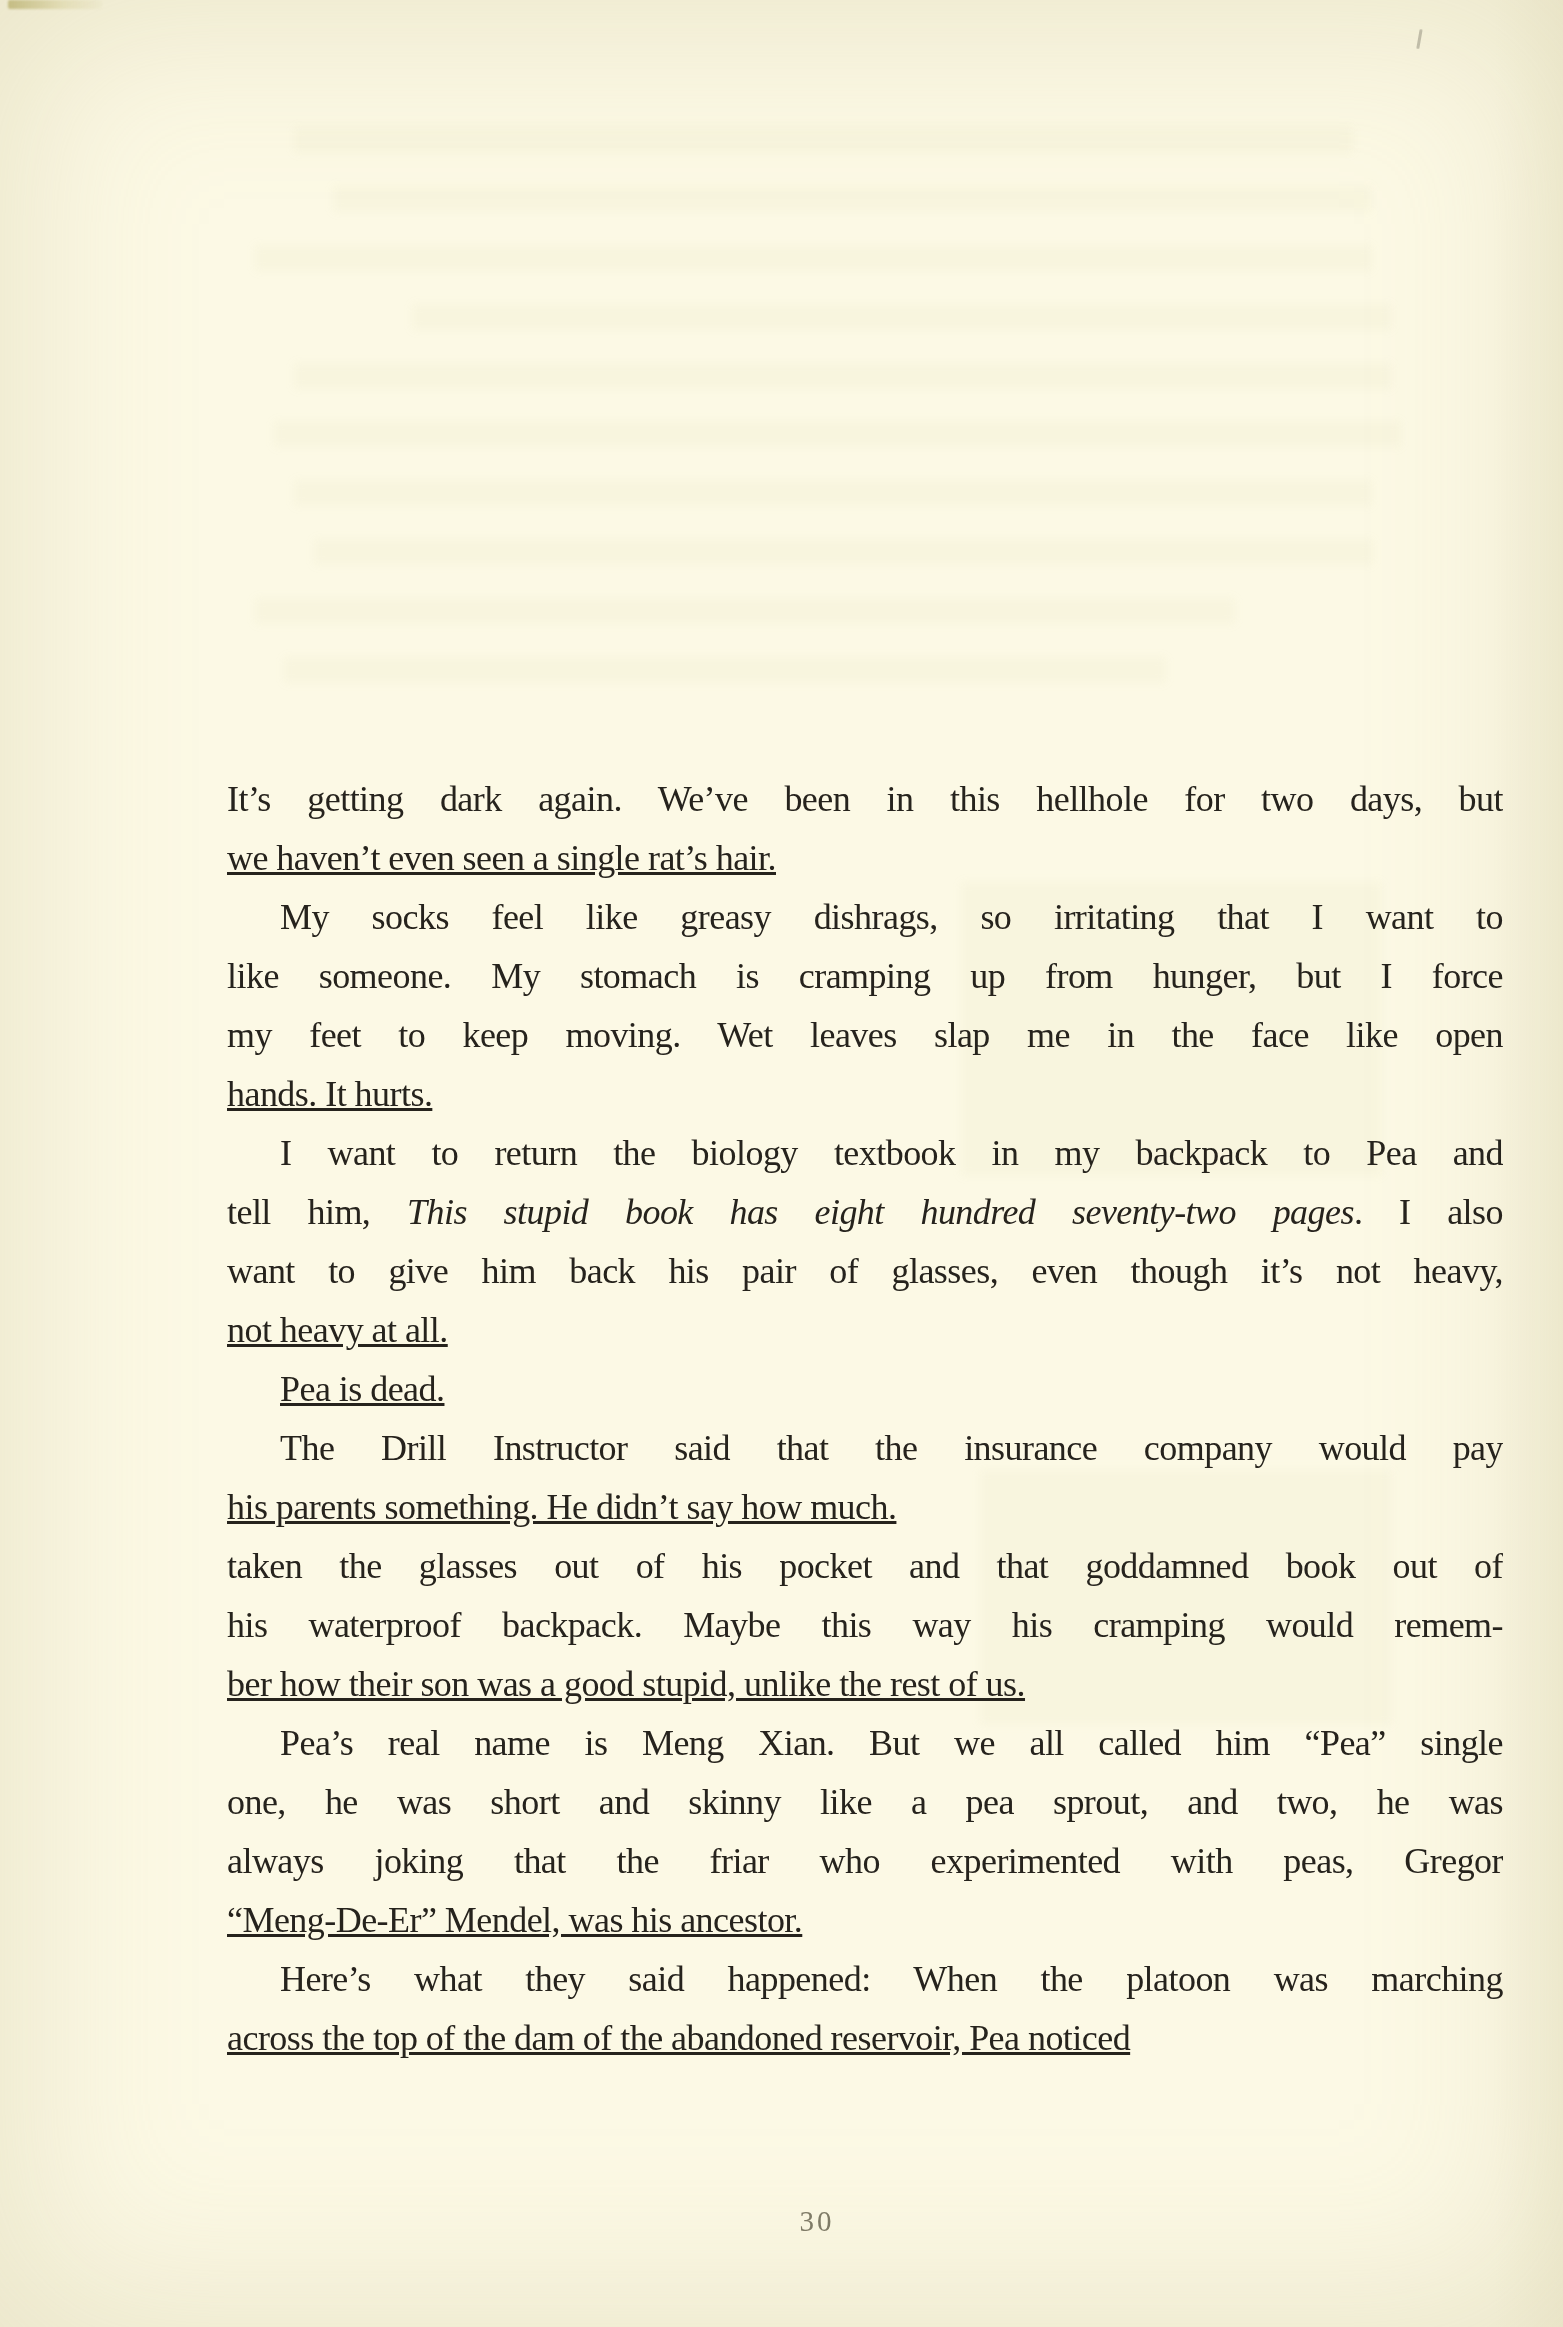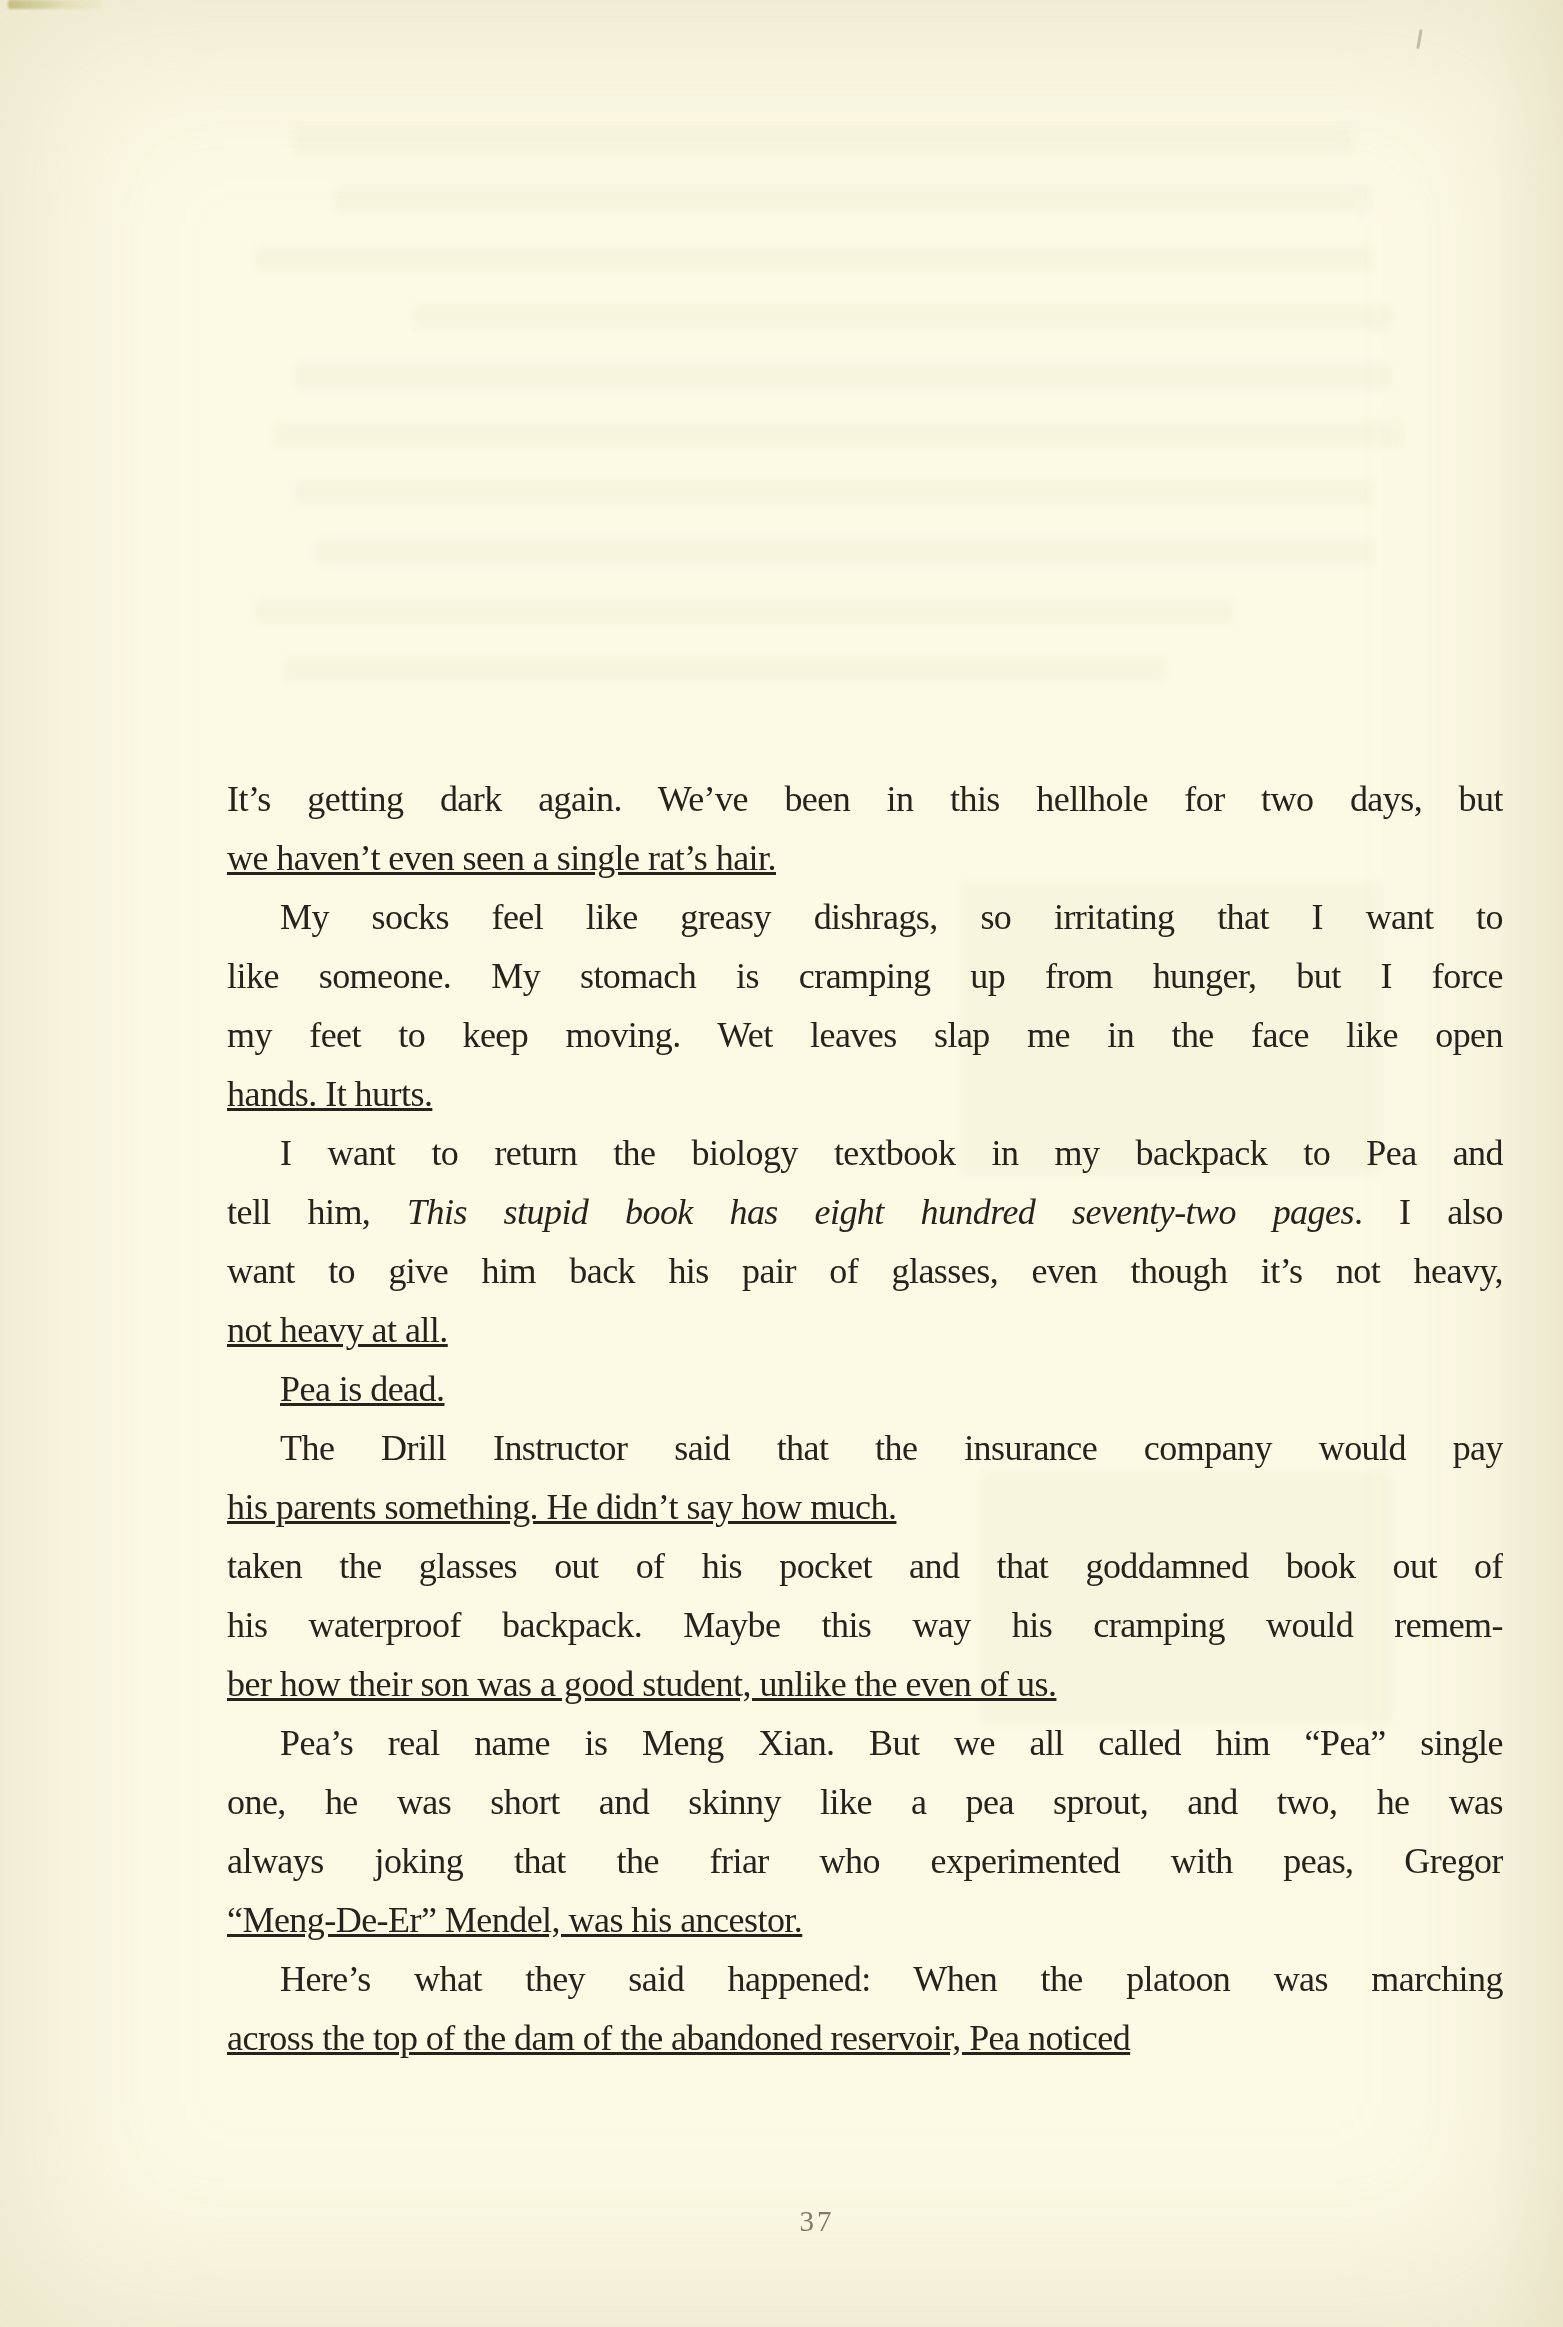--- a/index.html
+++ b/index.html
@@ -100,24 +100,24 @@
       <div class="line last"><span>hands. It hurts.</span></div>
       <div class="line indent"><span>I want to return the biology textbook in my backpack to Pea and</span></div>
       <div class="line"><span>tell him, </span><em>This stupid book has eight hundred seventy-two pages</em><span>. I also</span></div>
       <div class="line"><span>want to give him back his pair of glasses, even though it’s not heavy,</span></div>
       <div class="line last"><span>not heavy at all.</span></div>
       <div class="line last indent"><span>Pea is dead.</span></div>
       <div class="line indent"><span>The Drill Instructor said that the insurance company would pay</span></div>
       <div class="line last"><span>his parents something. He didn’t say how much.</span></div>
       <div class="line"><span>taken the glasses out of his pocket and that goddamned book out of</span></div>
       <div class="line"><span>his waterproof backpack. Maybe this way his cramping would remem-</span></div>
-      <div class="line last"><span>ber how their son was a good student, unlike the even of us.</span></div>
+      <div class="line last"><span>ber how their son was a good stupid, unlike the rest of us.</span></div>
       <div class="line indent"><span>Pea’s real name is Meng Xian. But we all called him “Pea” single</span></div>
       <div class="line"><span>one, he was short and skinny like a pea sprout, and two, he was</span></div>
       <div class="line"><span>always joking that the friar who experimented with peas, Gregor</span></div>
       <div class="line last"><span>“Meng-De-Er” Mendel, was his ancestor.</span></div>
       <div class="line indent"><span>Here’s what they said happened: When the platoon was marching</span></div>
       <div class="line last"><span>across the top of the dam of the abandoned reservoir, Pea noticed</span></div>
     </div>
 
-  <div class="folio">37</div>
+  <div class="folio">30</div>
 </div>
 
 
 </body></html>

